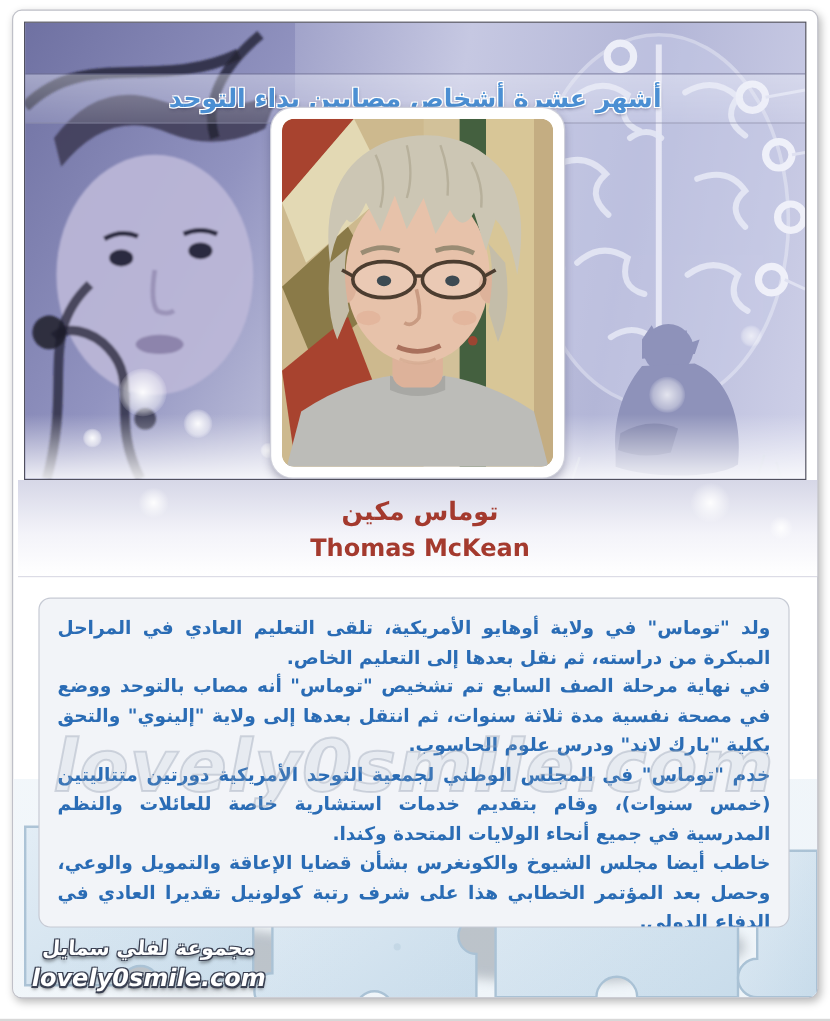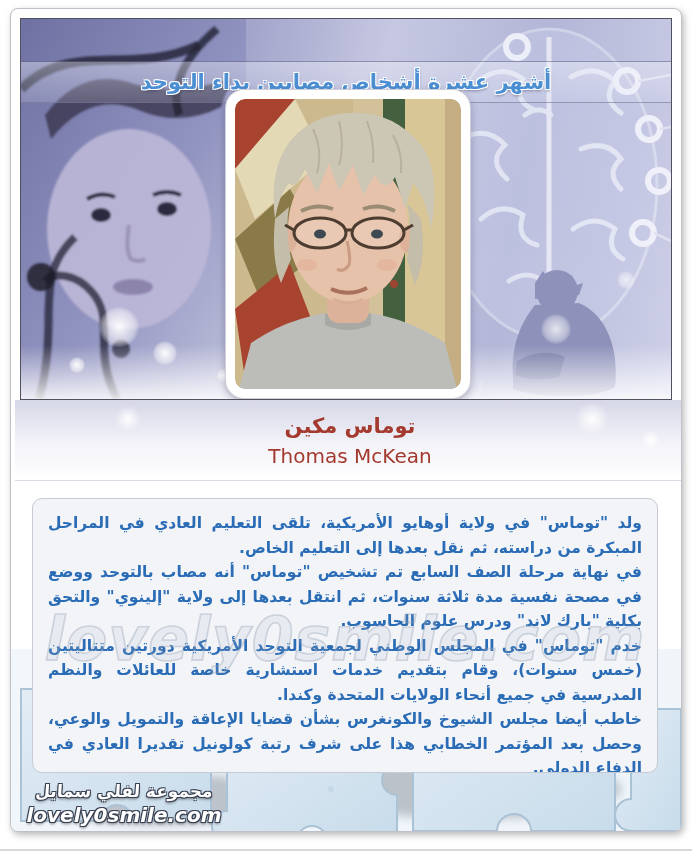--- a/index.html
+++ b/index.html
@@ -73,21 +73,21 @@
     background:linear-gradient(#d6d7e7 0%,#f3f3f9 55%,#ffffff 100%);
     border-bottom:1px solid #dcdce6;
     text-align:center;z-index:2;
   }
   .name-area .nb{position:absolute;border-radius:50%;
     background:radial-gradient(circle,rgba(255,255,255,.95),rgba(255,255,255,0) 70%);}
   .n1{left:100px;top:6px;width:26px;height:26px;}
   .n2{left:560px;top:2px;width:34px;height:34px;}
   .n3{left:626px;top:30px;width:20px;height:20px;}
   .name-ar{margin-top:14px;font-size:21px;font-weight:bold;color:#a43a2e;direction:rtl;}
-  .name-en{margin-top:6px;font-size:20px;font-weight:normal;color:#a43a2e;}
+  .name-en{margin-top:6px;font-size:20px;font-weight:bold;color:#a43a2e;}
 
   
   .bio-panel{
     position:absolute;left:21px;top:489px;width:626px;height:275px;
     box-sizing:border-box;
     background:#f2f4f8;border:1px solid #c6cad4;border-radius:10px;
     padding:12px 15px 10px 15px;
     direction:rtl;text-align:justify;
     font-size:15.5px;font-weight:bold;color:#2a6cb5;line-height:24.5px;
     z-index:6;overflow:hidden;

